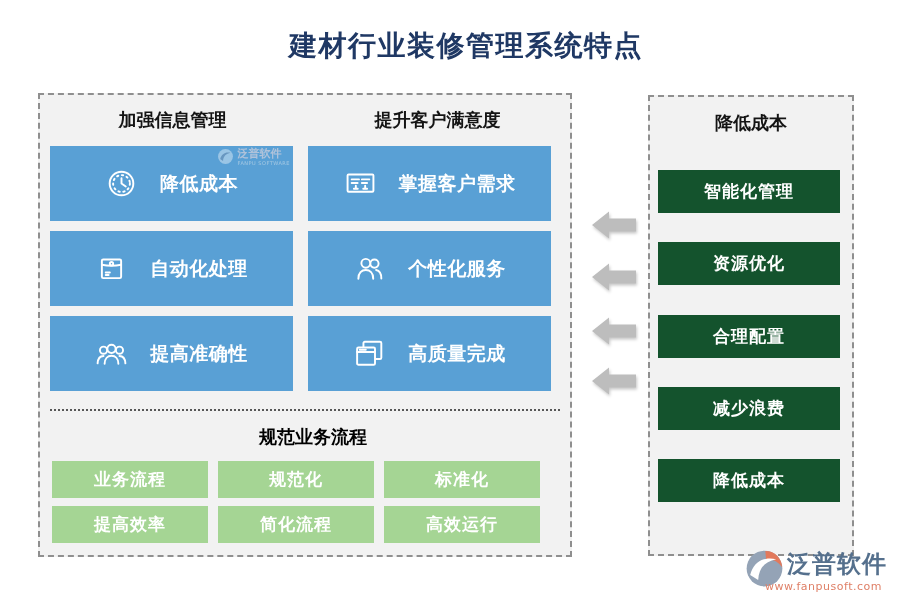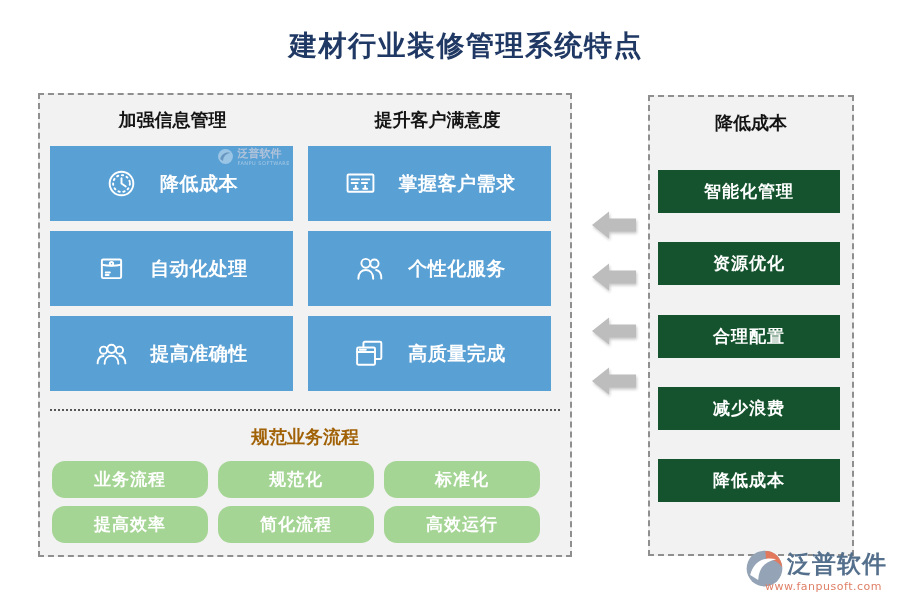--- a/index.html
+++ b/index.html
@@ -29,27 +29,27 @@
   .watermark { position:absolute; top:2px; right:3px; display:flex; gap:3px;
     align-items:flex-start; opacity:0.6; pointer-events:none; }
   .watermark .wm-icon { width:17px; height:17px; }
   .wm-text-col { display:flex; flex-direction:column; line-height:1; }
   .wm-brand { font-size:11px; font-weight:bold; color:#e8dade; }
   .wm-sub { font-size:5px; color:#d5e2ec; letter-spacing:0.5px; margin-top:2px; }
 
   .dotted-sep { position:absolute; left:10px; right:10px; top:314px;
     border-top:2px dotted #575757; }
 
-  .proc-header { position:absolute; top:330px; left:0; width:100%; text-align:center;
-    font-size:18px; font-weight:bold; color:#a16207; }
+  .proc-header { position:absolute; top:330px; left:8px; width:100%; text-align:center;
+    font-size:18px; font-weight:bold; color:#000000; }
 
   .green-grid { position:absolute; left:12px; top:366px; display:grid;
     grid-template-columns:repeat(3,156px); grid-auto-rows:37px; gap:8px 10px; }
   .green-btn { background:#a5d594; color:#fff; font-size:17px; font-weight:bold;
-    display:flex; align-items:center; justify-content:center; letter-spacing:1px;border-radius:13px; }
+    display:flex; align-items:center; justify-content:center; letter-spacing:1px; }
 
   .rp-header { position:absolute; top:14px; left:0; width:100%; text-align:center;
     font-size:18px; font-weight:bold; color:#141414; }
   .rp-btn { position:absolute; left:8px; width:182px; height:43px; background:#14532d;
     color:#fff; font-size:17px; font-weight:bold; display:flex; align-items:center;
     justify-content:center; letter-spacing:1px; }
 
   .arrow { position:absolute; left:591px; width:46px; height:30px;
     filter:drop-shadow(1.5px 2px 1.5px rgba(0,0,0,0.22)); }
   .arrow svg { width:100%; height:100%; }

